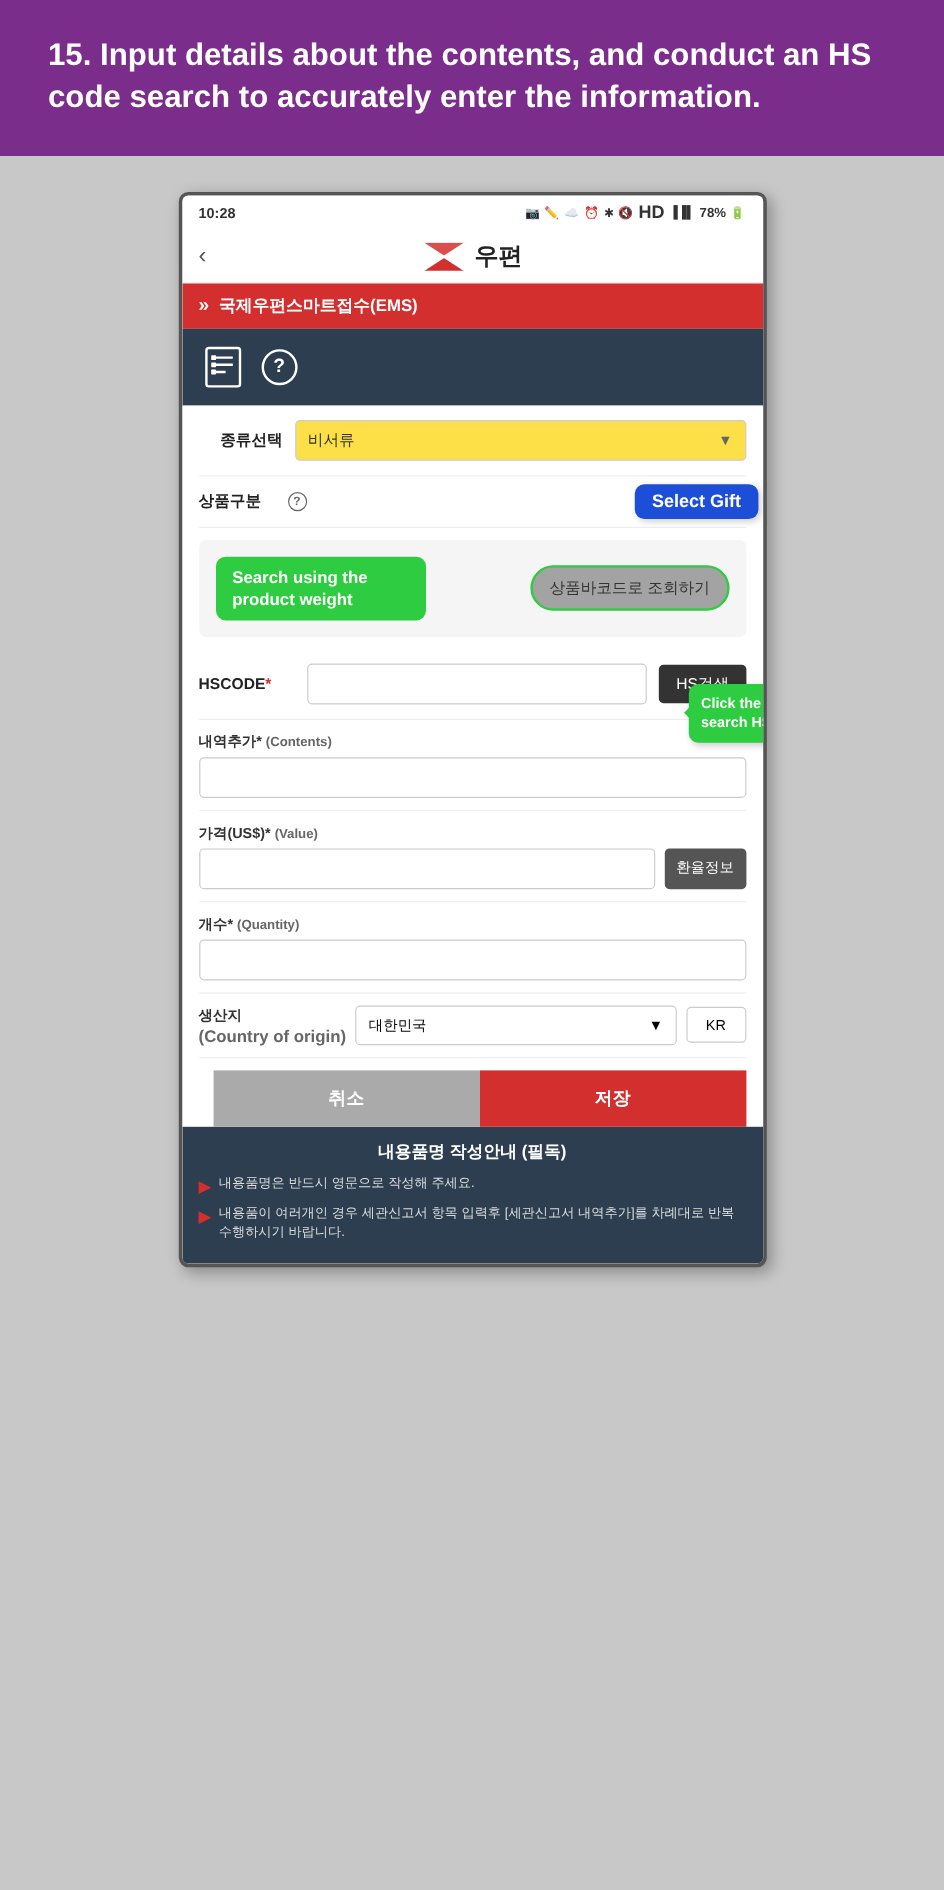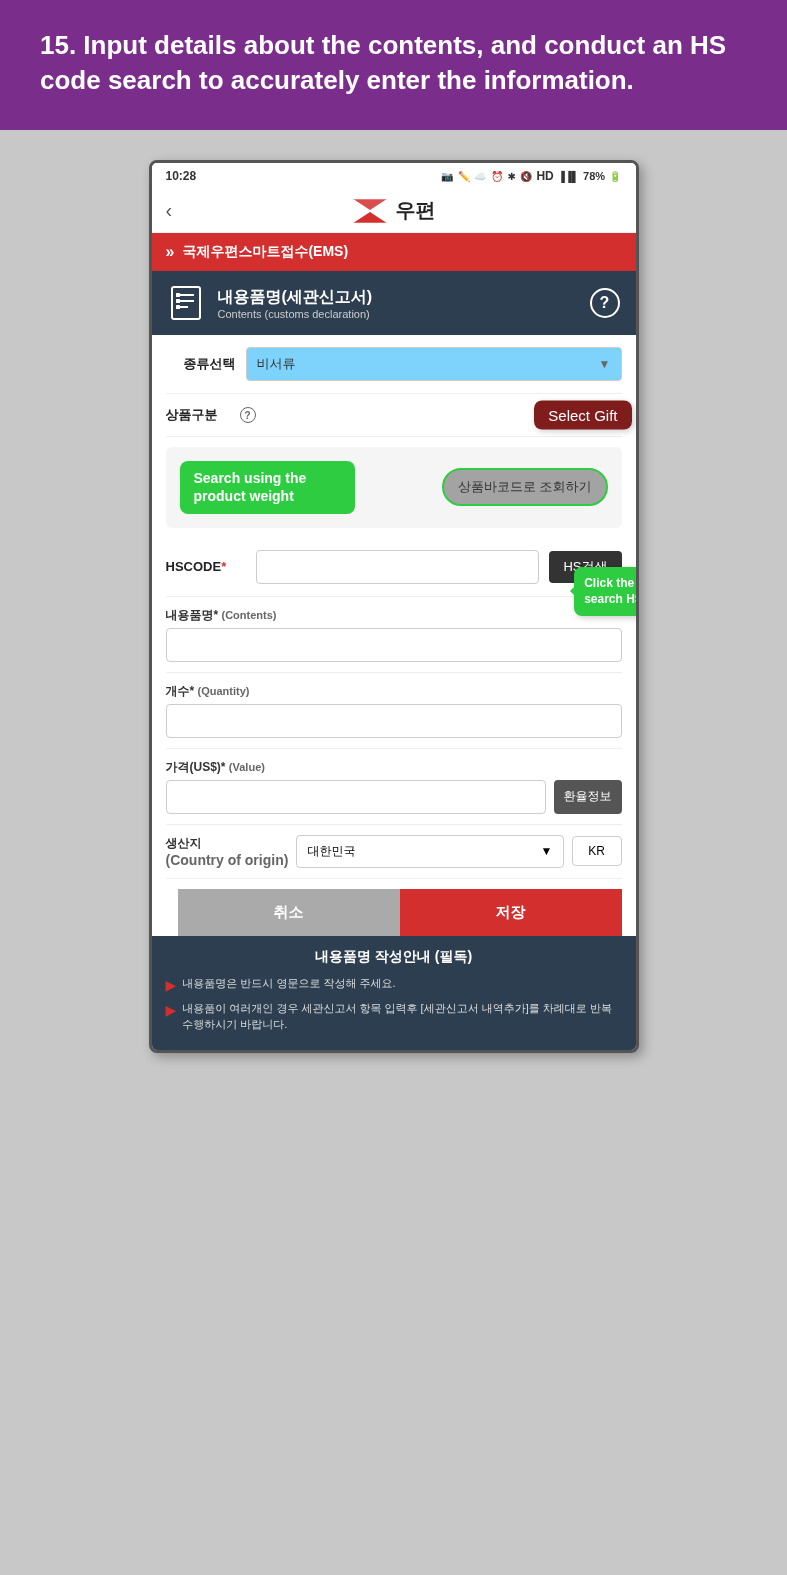--- a/index.html
+++ b/index.html
@@ -165,38 +165,38 @@
     .form-control {
       flex: 1;
       border: 1px solid #ccc;
       border-radius: 4px;
       padding: 7px 10px;
       font-size: 13px;
       color: #333;
       display: flex;
       align-items: center;
       justify-content: space-between;
-      background: #7dd3fc;
+      background: #fde047;
     }
     .dropdown-arrow { color: #666; font-size: 12px; }
 
     
     .form-row-gift {
       display: flex;
       align-items: center;
       padding: 12px 0;
       border-bottom: 1px solid #eee;
       gap: 10px;
       position: relative;
     }
     .select-gift-badge {
-      background: #7f1d1d;
+      background: #1d4ed8;
       color: white;
       font-size: 15px;
-      font-weight: 400;
+      font-weight: 700;
       padding: 6px 14px;
       border-radius: 8px;
       position: absolute;
       right: -10px;
       top: 50%;
       transform: translateY(-50%);
       white-space: nowrap;
       box-shadow: 2px 2px 6px rgba(0,0,0,0.2);
     }
 
@@ -430,21 +430,21 @@
 
     <div class="status-bar">
       <span class="time">10:28</span>
       <div class="status-icons">
         <span>📷</span>
         <span>✏️</span>
         <span>☁️</span>
         <span style="font-size:10px;">⏰</span>
         <span style="font-size:10px;">✱</span>
         <span style="font-size:10px;">🔇</span>
-        <span style="font-size:12px; font-weight:700;">HD</span>
+        <span style="font-size:15px; font-weight:700;">HD</span>
         <span style="font-size:10px;">▐▐▌</span>
         <span style="font-weight:700; font-size:11px;">78%</span>
         <span>🔋</span>
       </div>
     </div>
 
     <div class="app-header">
       <span class="back-arrow">‹</span>
       <div class="app-logo">
         <svg class="logo-icon" viewBox="0 0 40 26" xmlns="http://www.w3.org/2000/svg">
@@ -465,24 +465,20 @@
     <div class="section-header">
       <svg class="section-icon" viewBox="0 0 36 36" xmlns="http://www.w3.org/2000/svg">
         <rect x="4" y="2" width="28" height="32" rx="2" fill="none" stroke="white" stroke-width="2"></rect>
         <line x1="10" y1="10" x2="26" y2="10" stroke="white" stroke-width="2"></line>
         <line x1="10" y1="16" x2="26" y2="16" stroke="white" stroke-width="2"></line>
         <line x1="10" y1="22" x2="20" y2="22" stroke="white" stroke-width="2"></line>
         <rect x="8" y="8" width="4" height="4" fill="white" rx="0.5"></rect>
         <rect x="8" y="14" width="4" height="4" fill="white" rx="0.5"></rect>
         <rect x="8" y="20" width="4" height="4" fill="white" rx="0.5"></rect>
       </svg>
-      <div class="section-title-block">
-        <div class="section-title-kr">내용품명(세관신고서)</div>
-        <div class="section-title-en">Contents (customs declaration)</div>
-      </div>
       <div class="help-circle">?</div>
     </div>
 
     <div class="form-area">
 
       <div class="form-row">
         <div class="form-label">종류선택</div>
         <div class="form-control">
           <span>비서류</span>
           <span class="dropdown-arrow">▼</span>
@@ -517,43 +513,43 @@
               <span>Click the button to</span><br>
               <span>search HS codes</span>
               <div style="position:absolute; left:-10px; top:50%; transform:translateY(-50%); width:0; height:0; border:6px solid transparent; border-right-color:#2ecc40;"></div>
             </div>
           </div>
         </div>
       </div>
 
       <div class="field-row">
         <div class="field-label">
-          <span>내용품명*</span>
+          <span>내역추가*</span>
           <span class="field-label-en">(Contents)</span>
         </div>
         <input class="field-input" type="text" style="">
+      </div>
+
+      <div class="field-row">
+        <div class="field-label">
+          <span>가격(US$)*</span>
+          <span class="field-label-en">(Value)</span>
+        </div>
+        <div class="field-row-inline">
+          <input class="field-input" type="text" style="flex: 1 1 0%;">
+          <button class="exchange-btn">환율정보</button>
+        </div>
       </div>
 
       <div class="field-row">
         <div class="field-label">
           <span>개수*</span>
           <span class="field-label-en">(Quantity)</span>
         </div>
         <input class="field-input" type="text" style="">
-      </div>
-
-      <div class="field-row">
-        <div class="field-label">
-          <span>가격(US$)*</span>
-          <span class="field-label-en">(Value)</span>
-        </div>
-        <div class="field-row-inline">
-          <input class="field-input" type="text" style="flex: 1 1 0%;">
-          <button class="exchange-btn">환율정보</button>
-        </div>
       </div>
 
 
       <div class="origin-row">
         <div class="origin-label">
           <div>생산지</div>
           <div style="font-size:14px; color:#666;">(Country of origin)</div>
         </div>
         <div class="origin-dropdown">
           <span>대한민국</span>

